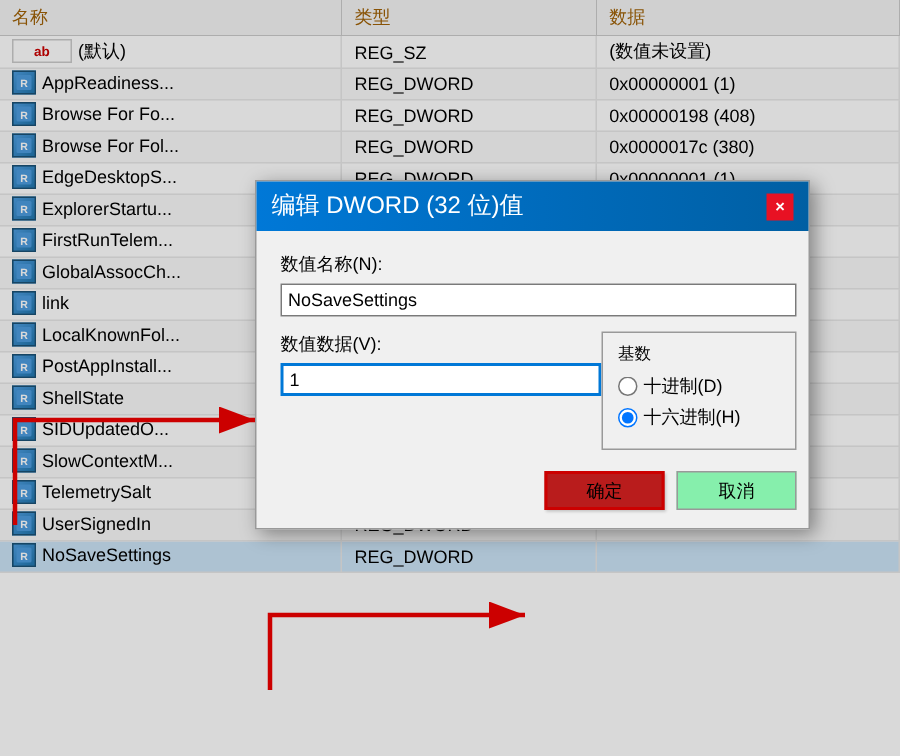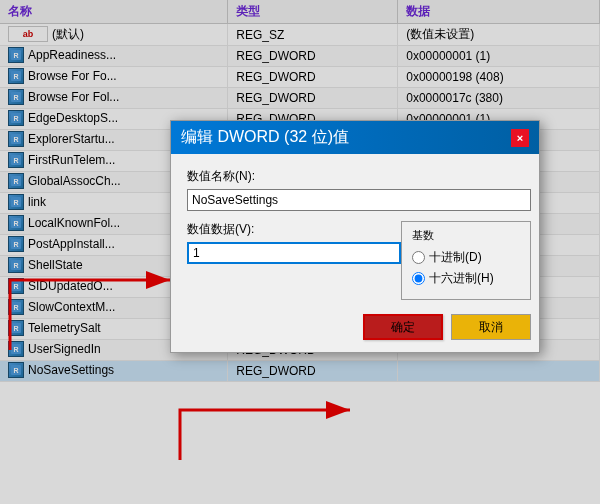--- a/index.html
+++ b/index.html
@@ -22,22 +22,22 @@
       top: 0;
       left: 0;
     }
 
     .registry-table th {
       background: #f5f5f5;
       border-bottom: 1px solid #ccc;
       border-right: 1px solid #ccc;
       padding: 3px 8px;
       text-align: left;
-      font-weight: bold;
-      color: #6d28d9;
+      font-weight: normal;
+      color: #a16207;
       position: sticky;
       top: 0;
     }
 
     .registry-table td {
       border-bottom: 1px solid #e8e8e8;
       border-right: 1px solid #e8e8e8;
       padding: 2px 8px;
       color: #000;
       white-space: nowrap;
@@ -233,21 +233,21 @@
       border: 2px solid #cc0000;
       font-size: 12px;
       cursor: pointer;
       color: #000;
       box-shadow: 1px 1px 2px rgba(0,0,0,0.2);
     }
 
     .btn-cancel {
       width: 80px;
       height: 26px;
-      background: #eab308;
+      background: #86efac;
       border: 1px solid #999;
       font-size: 12px;
       cursor: pointer;
       color: #000;
     }
 
     
     .arrow-svg {
       position: absolute;
       z-index: 30;

